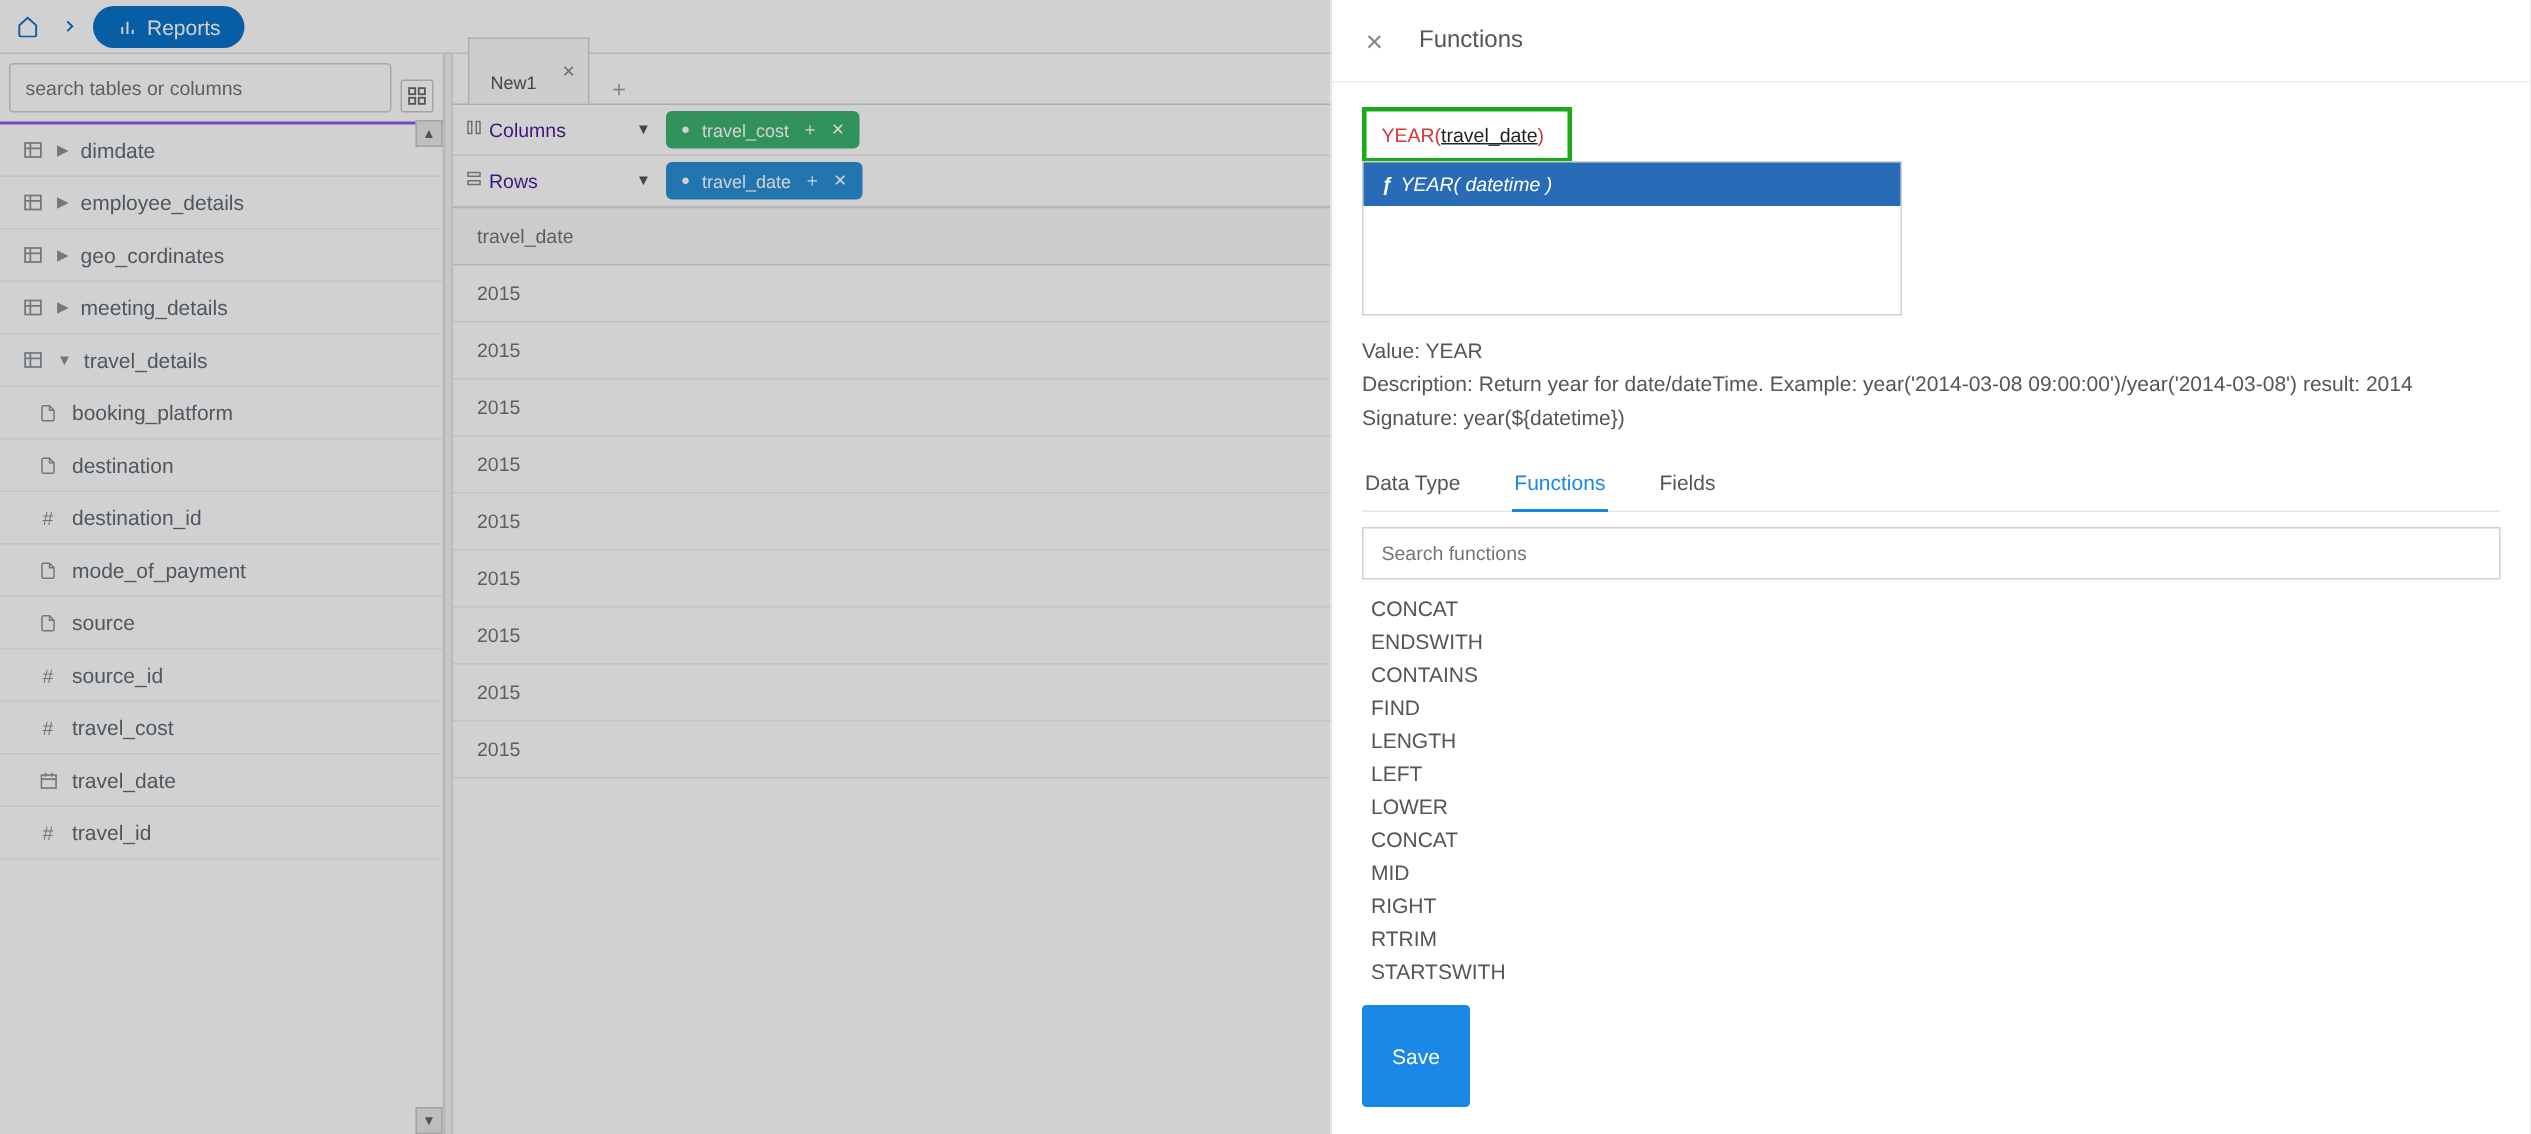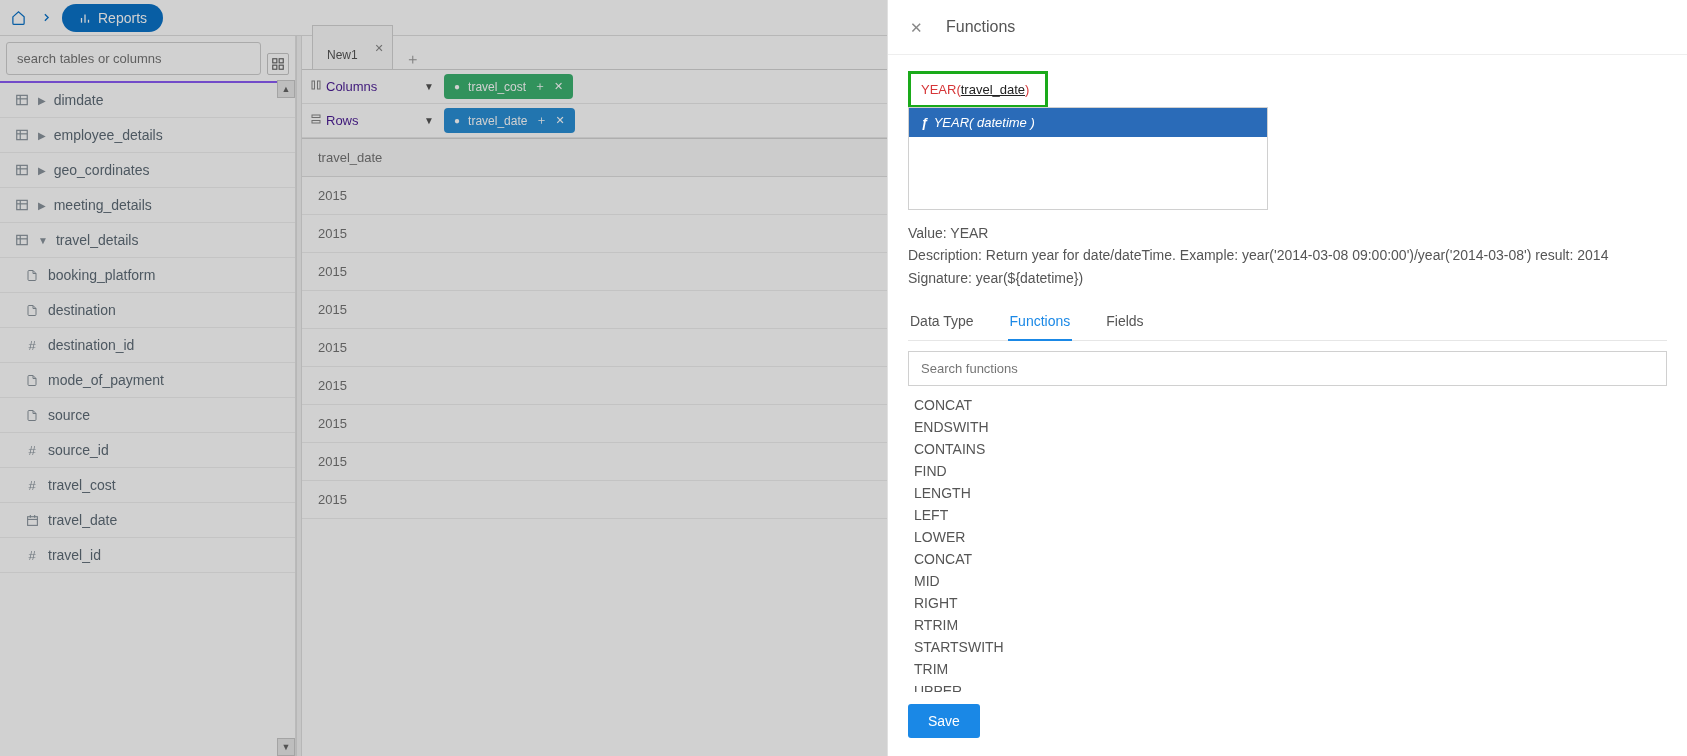--- a/index.html
+++ b/index.html
@@ -62,21 +62,21 @@
 .suggest .row1 .f { font-style: italic; font-weight: bold; margin-right: 2px; }
 .suggest .empty { height: 72px; }
 .meta { margin-top: 12px; font-size: 14px; color: #555; line-height: 1.6; }
 .tabs2 { display: flex; gap: 32px; border-bottom: 1px solid #e6e6e6; margin-top: 14px; }
 .tab2 { padding: 10px 2px; font-size: 14px; color: #555; cursor: pointer; }
 .tab2.active { color: #1a88e6; border-bottom: 2px solid #1a88e6; margin-bottom: -1px; }
 .fn-search { width: 100%; border: 1px solid #d0d0d0; padding: 9px 12px; font-size: 13px; margin-top: 10px; color: #aaa; }
 .fn-list { padding: 8px 2px; }
 .fn-list .fn { font-size: 14px; color: #555; padding: 3px 4px; }
 .panel-foot { padding: 12px 20px 18px; }
-.save-btn { background: #1a88e6; color: #fff; border: none; padding: 9px 20px; font-size: 14px; border-radius: 3px; cursor: pointer; }
+.save-btn { background: #1a88e6; color: #fff; border: none; padding: 26px 20px; font-size: 14px; border-radius: 3px; cursor: pointer; }
 
 .rsplit { width: 6px; border-left: 1px solid #e0e0e0; border-right: 1px solid #e0e0e0; background: #f3f3f3; }
 </style>
 </head>
 <body>
 
 <div class="topbar">
   <div class="home-btn">
     <svg width="15" height="15" viewBox="0 0 24 24" fill="none" stroke="currentColor" stroke-width="2">
         <path d="M3 11l9-8 9 8v10a2 2 0 0 1-2 2H5a2 2 0 0 1-2-2z"></path>

